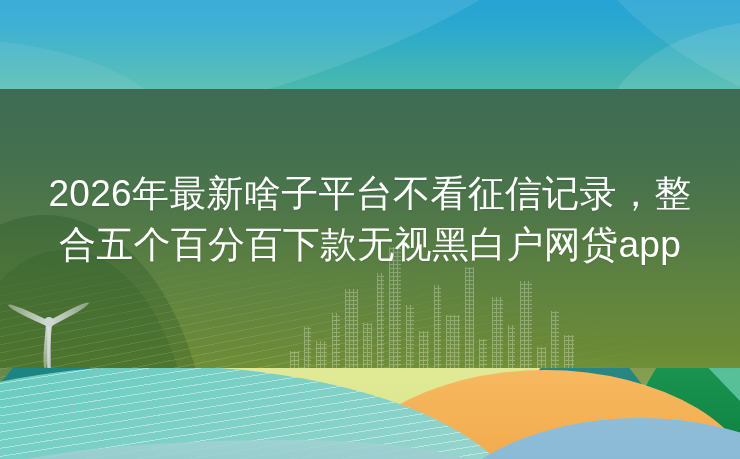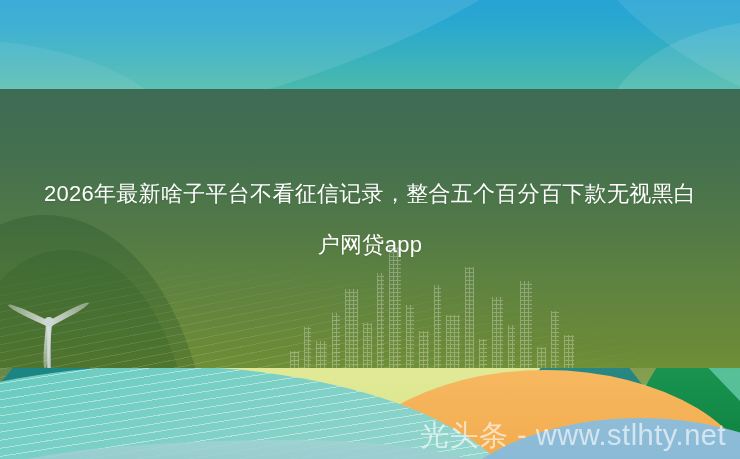--- a/index.html
+++ b/index.html
@@ -253,21 +253,21 @@
     left: 0; top: 0;
     width: 740px; height: 459px;
     display: flex;
     align-items: center;
     justify-content: center;
   }
   .headline-inner {
     width: 672px;
     text-align: center;
     color: #ffffff;
-    font-size: 22px;
+    font-size: 37px;
     line-height: 51px;
     letter-spacing: 0.3px;
     font-weight: 400;
     text-shadow: 0 1px 2px rgba(0,0,0,0.10);
     word-break: break-all;
     transform: translateY(-11px);
   }
 
   
   .watermark {
@@ -343,15 +343,14 @@
       <div class="ripples"></div>
     </div>
     <div class="lake-blue"></div>
     <div class="strip-bottom"></div>
   </div>
 
   <div class="headline">
     <div class="headline-inner">2026年最新啥子平台不看征信记录，整合五个百分百下款无视黑白户网贷app</div>
   </div>
 
-  <div class="watermark">光头条 - www.stlhty.net</div>
 
 </div>
 
 </body></html>

